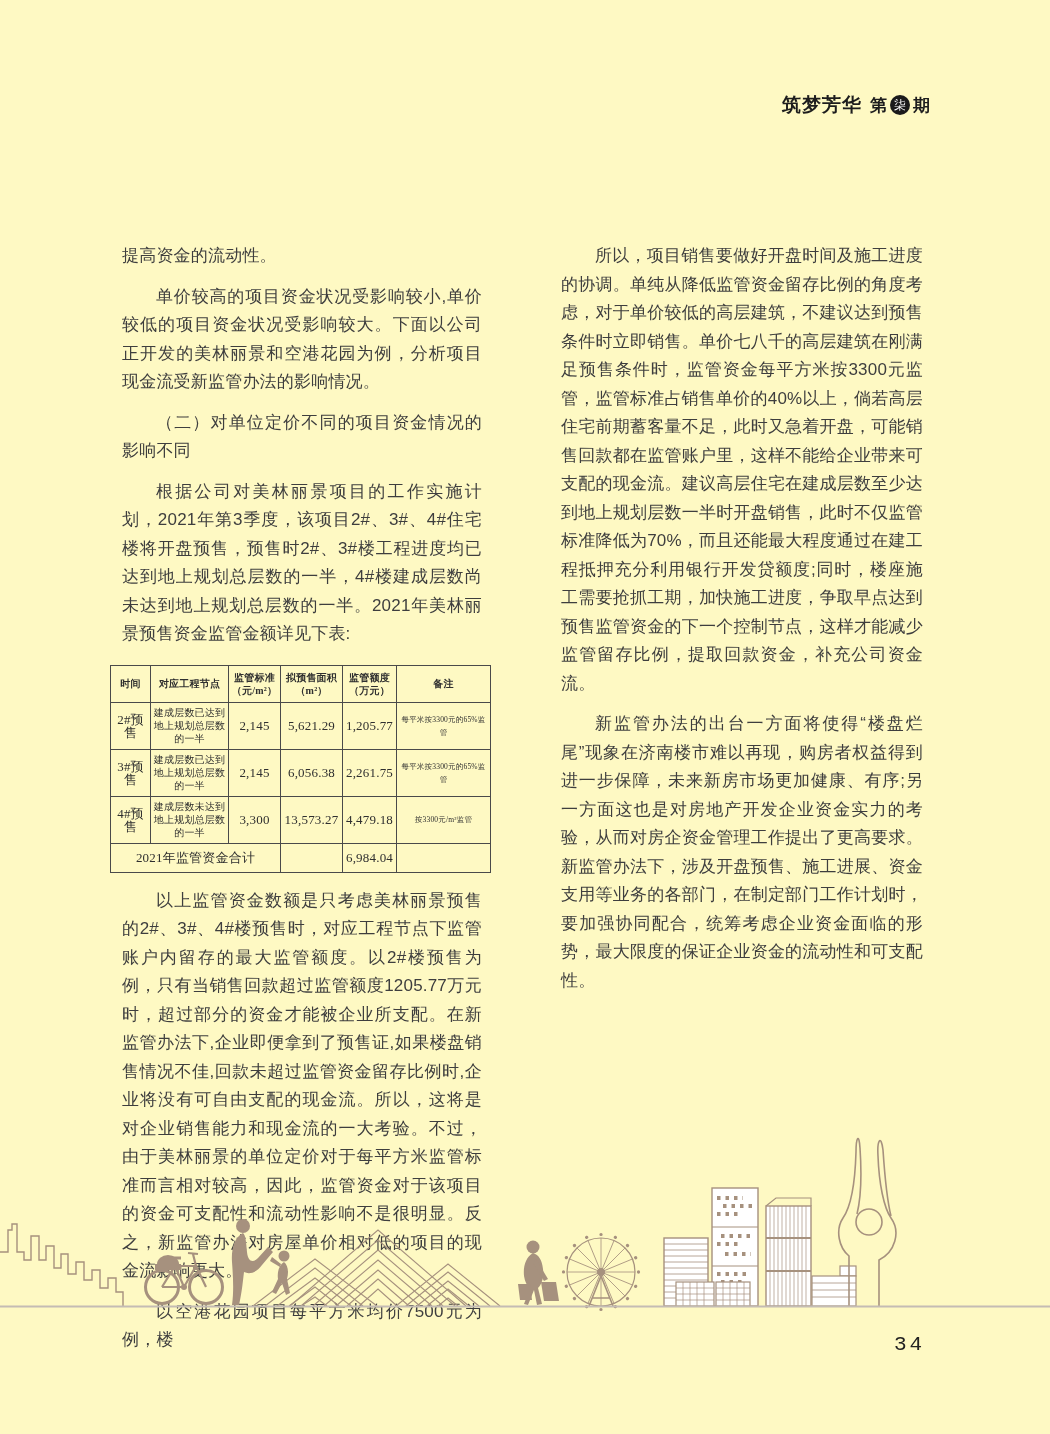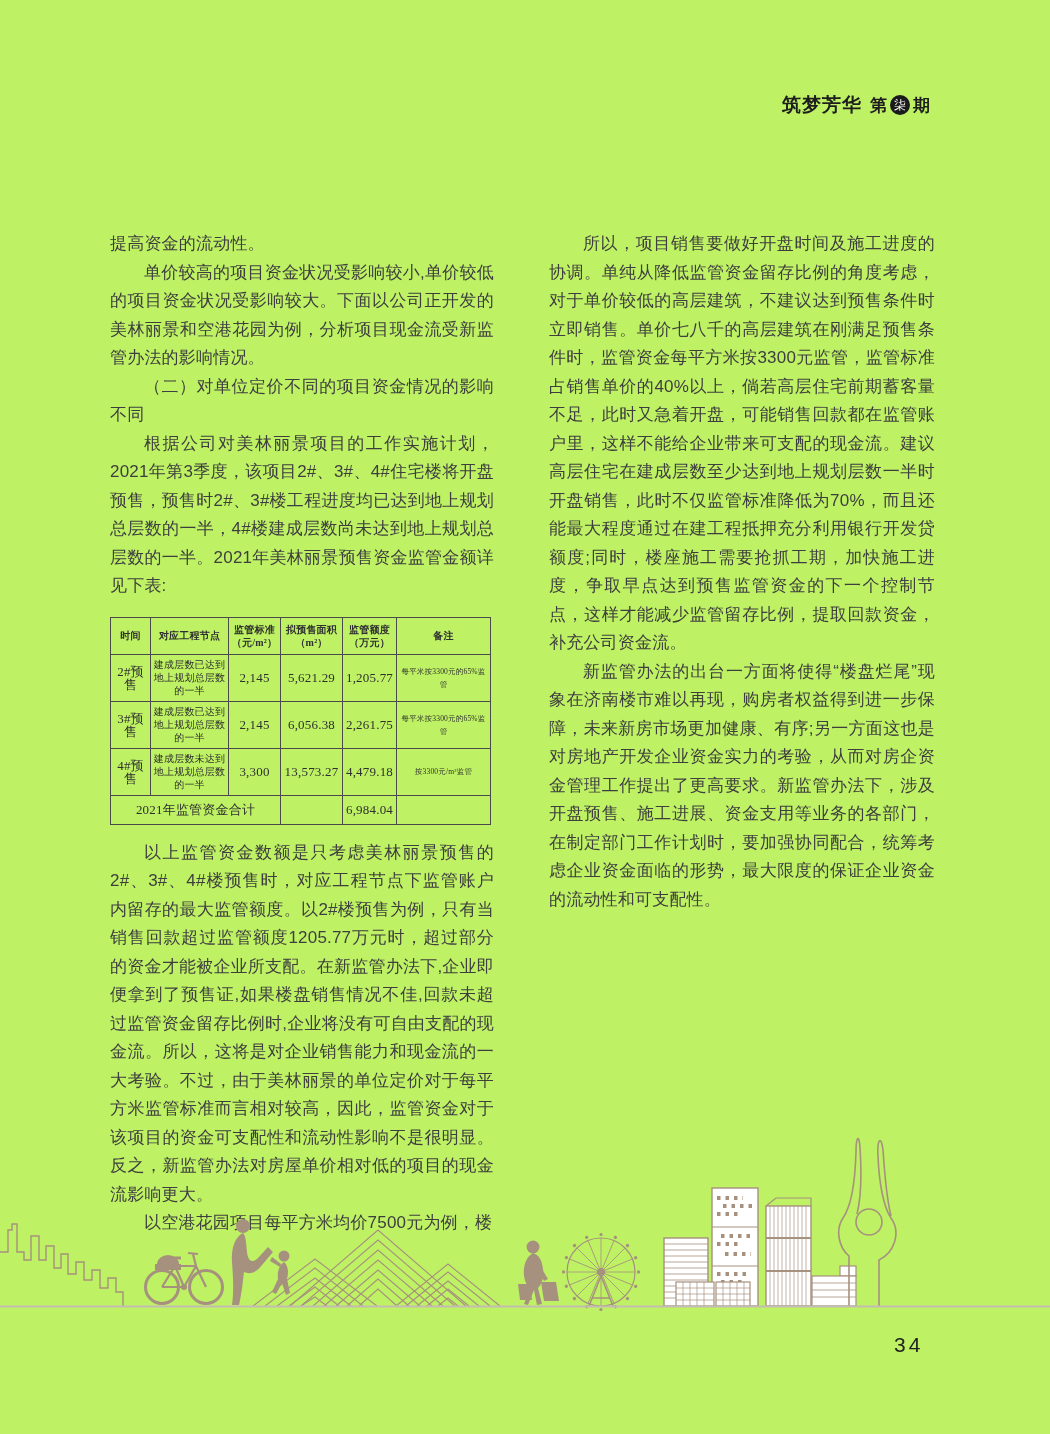--- a/index.html
+++ b/index.html
@@ -1,48 +1,48 @@
 <!DOCTYPE html>
 <html><head>
 <meta charset="utf-8">
 <style>
   html,body { margin:0; padding:0; background:#ffffff; }
   .page {
-    position:relative; width:1050px; height:1434px; background:#bef264;
+    position:relative; width:1050px; height:1434px; background:#fef9c3;
     font-family:"Liberation Sans", sans-serif; overflow:hidden;
   }
   
   .masthead { position:absolute; top:92px; right:120px; display:flex; align-items:center; gap:8px; color:#1d1d1d; }
   .mag-title { font-weight:bold; font-size:19px; letter-spacing:1px; }
   .issue { font-size:17px; font-weight:bold; display:flex; align-items:center; gap:3px; }
   .issue-circle {
     width:20px; height:20px; border-radius:50%; background:#1b1b1b; color:#ffffff;
     font-size:12px; line-height:20px; text-align:center; display:inline-block; font-weight:normal;
   }
   
   .col { position:absolute; top:230px; font-size:17px; line-height:28.5px; color:#3e3e3e;
          text-align:justify; letter-spacing:0.2px; }
-  .col p { margin:0; }
+  .col p { margin:12px; }
   .col p.indent { text-indent:2em; }
   .left-col { left:110px; width:384px; }
   .right-col { left:549px; width:386px; }
   .section-head { font-weight:bold; color:#2b2b2b; }
   
   table.reg { border-collapse:collapse; width:380px; margin:16px 0 14px 0; table-layout:fixed;
               font-family:"Liberation Serif", serif; color:#2f2f2f; }
   .reg th, .reg td { border:1px solid #4a4a4a; text-align:center; vertical-align:middle; padding:2px 1px; }
   .reg th { font-size:10px; font-weight:bold; height:32px; line-height:13px; }
   .reg td { font-size:13px; line-height:13px; }
   .reg td.node { font-size:10px;margin-top:32px; }
   .reg td.note { font-size:7.5px; }
   .reg tr.data td { height:42px; }
   .reg tr.total td { height:24px; }
   
   .footer-art { position:absolute; left:0; top:1126px; width:1050px; height:186px; }
-  .page-num { position:absolute; top:1333px; left:894px; font-size:21px; letter-spacing:3px; color:#222222; }
+  .page-num { position:absolute; top:1333px; left:894px; font-size:21px; letter-spacing:3px; color:#222222;font-family:Liberation Mono, monospace; }
 </style>
 </head>
 <body>
 
 <div class="page">
 
   <div class="masthead">
     <span class="mag-title">筑梦芳华</span>
     <span class="issue">
       <span>第</span>

